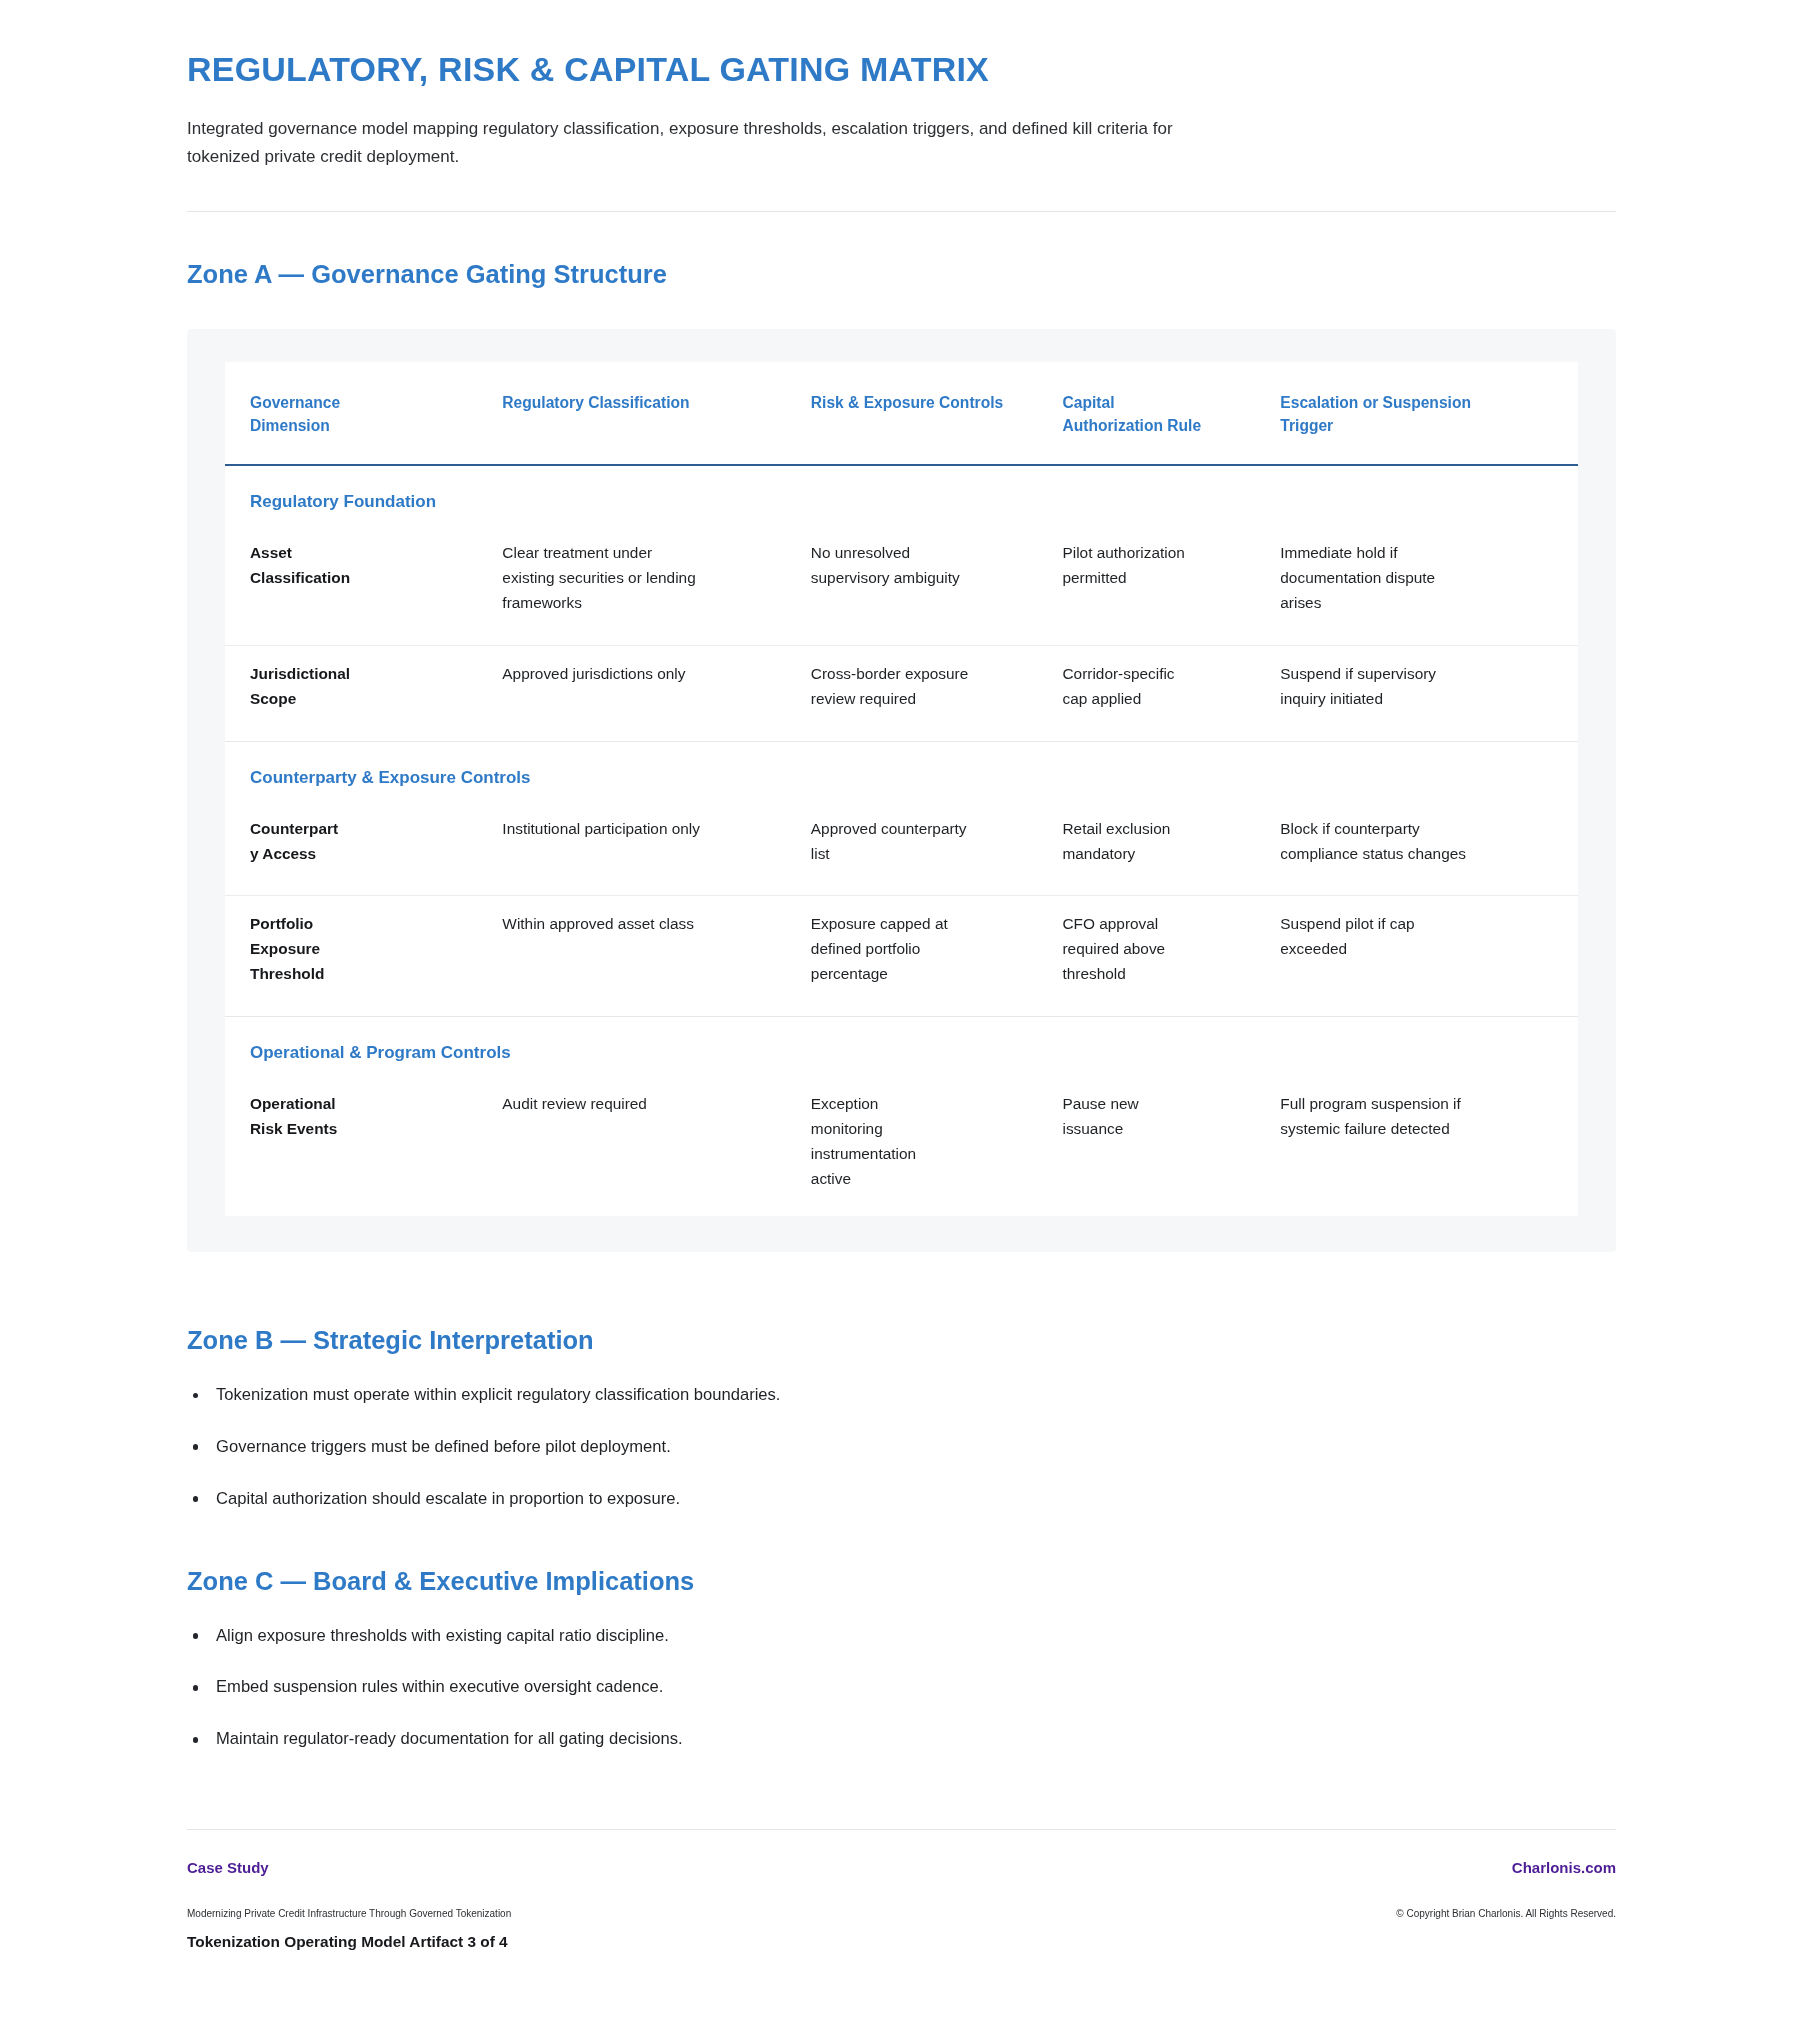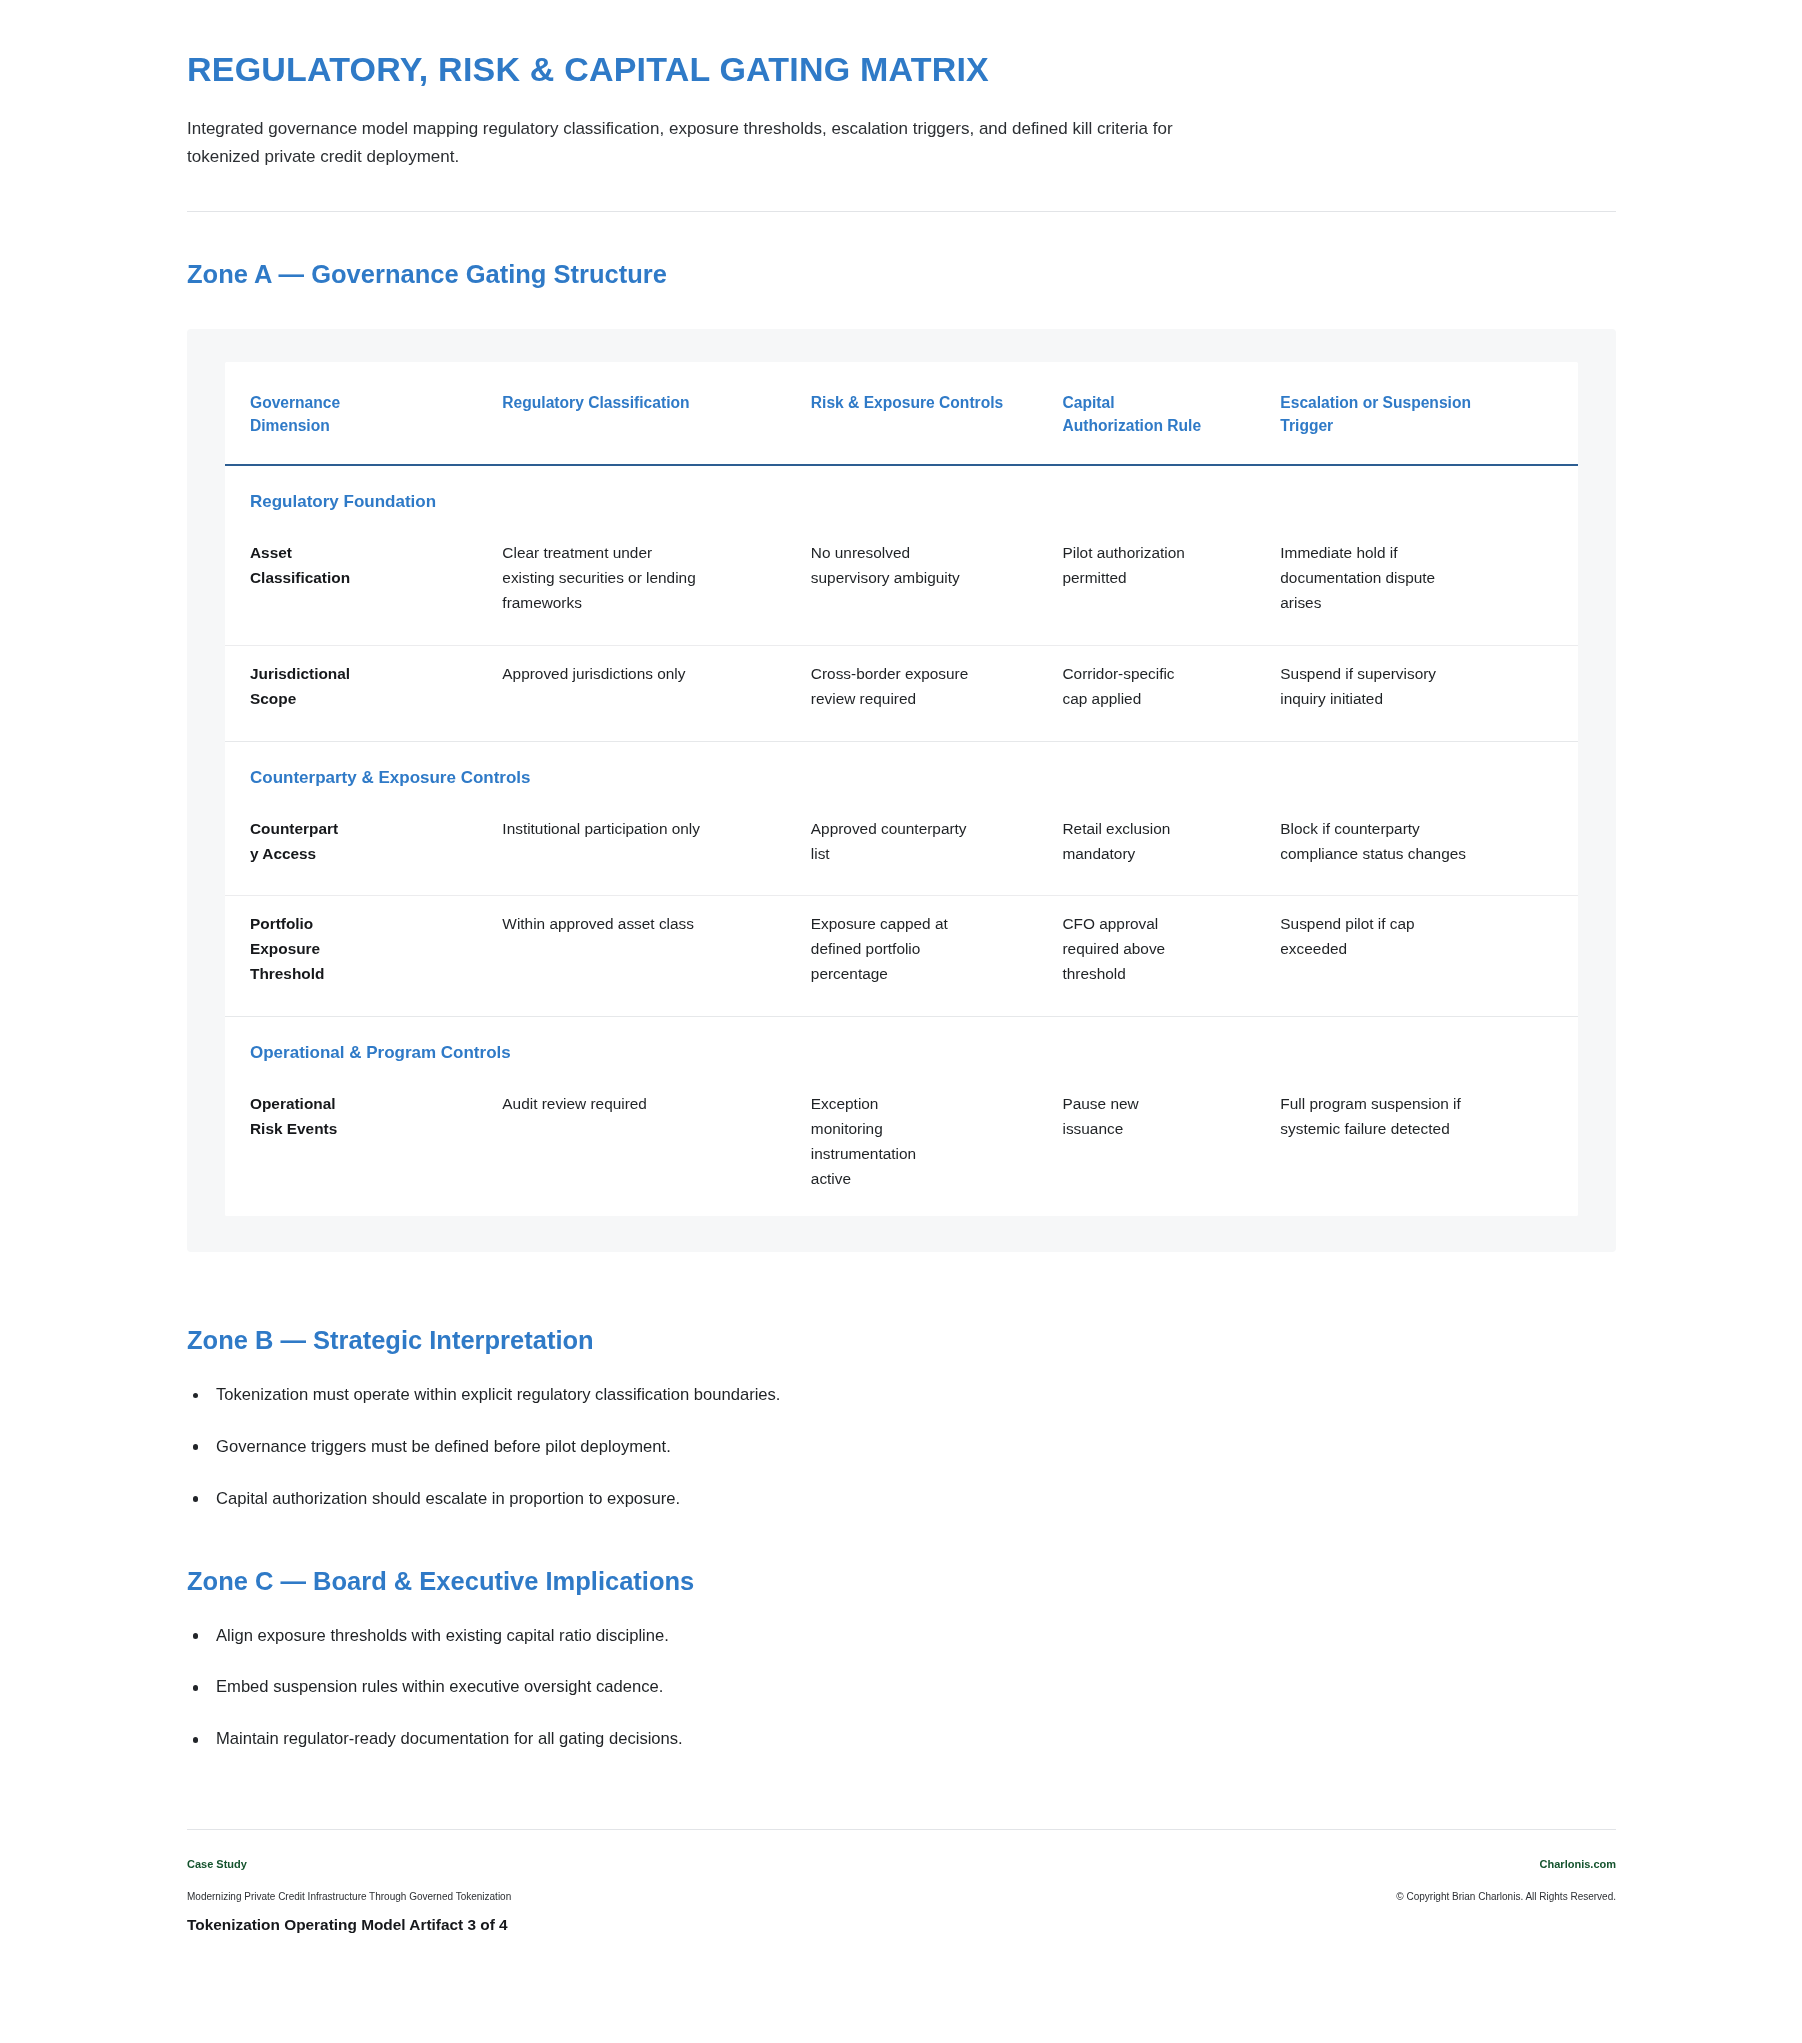--- a/index.html
+++ b/index.html
@@ -166,25 +166,25 @@
   .footer {
     display: flex;
     justify-content: space-between;
     align-items: flex-start;
     padding-top: 26px;
     padding-bottom: 48px;
   }
   .footer-left, .footer-right { display: flex; flex-direction: column; }
   .footer-right { align-items: flex-end; text-align: right; }
   .footer-kicker {
-    font-size: 11px;
-    font-weight: 700;
-    color: #14532d;
+    font-size: 15px;
+    font-weight: 700;
+    color: #4c1d95;
     line-height: 1.6;
-    margin-bottom: 15px;
+    margin-bottom: 26px;
   }
   .footer-line {
     font-size: 10px;
     color: #2c2f33;
     line-height: 1.6;
     margin-bottom: 8px;
   }
   .footer-strong {
     font-size: 15.4px;
     font-weight: 700;

